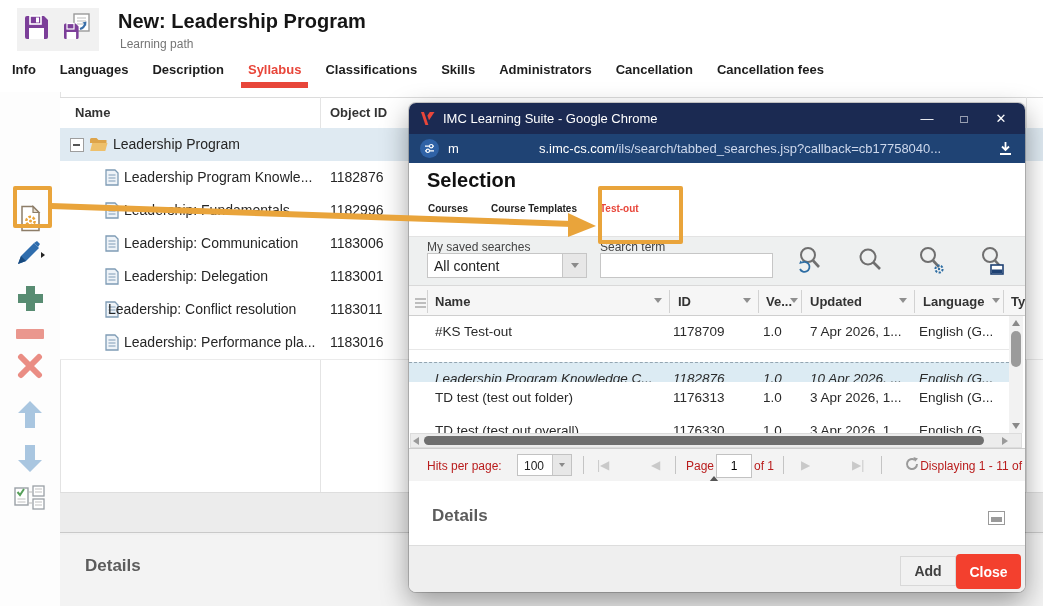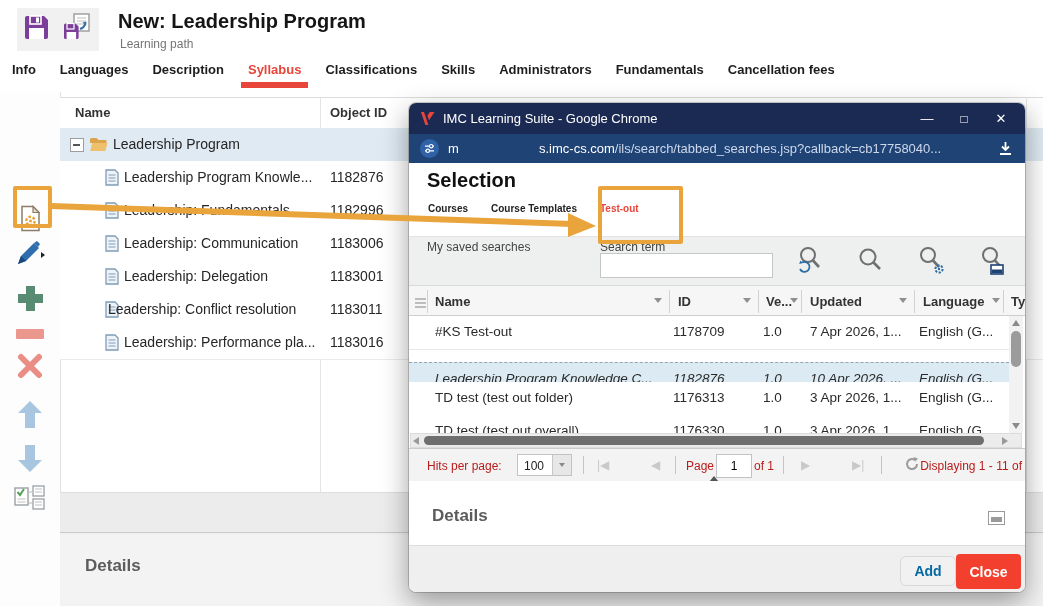--- a/index.html
+++ b/index.html
@@ -75,21 +75,21 @@
   .pgsep{position:absolute;top:7px;width:1px;height:18px;background:#c4c4c4;}
   .pgnav{position:absolute;top:9px;font-size:12px;color:#c9c9c9;cursor:default;}
   .pginput{position:absolute;top:5px;width:30px;height:20px;border:1px solid #c2c2c2;background:#fff;font-size:12px;text-align:center;font-family:"Liberation Sans",sans-serif;}
   .pgselect{position:absolute;top:5px;width:55px;height:22px;background:#fff;border:1px solid #c2c2c2;box-sizing:border-box;}
   .collapse-handle{position:absolute;left:300px;top:27px;width:0;height:0;border-left:5px solid transparent;border-right:5px solid transparent;border-bottom:6px solid #555;cursor:pointer;}
   
   .pdetails{position:absolute;left:0;top:378px;right:0;height:64px;background:#fff;}
   .pdet-icon{position:absolute;right:20px;top:30px;width:15px;height:12px;border:1.5px solid #9a9a9a;cursor:pointer;}
   .pdet-icon::after{content:"";position:absolute;left:2px;right:2px;bottom:2px;height:5px;background:#9a9a9a;}
   .pfooter{position:absolute;left:0;top:442px;right:0;height:47px;background:#efefef;border-top:1px solid #dddddd;}
-  .btn-add{position:absolute;right:69px;top:10px;width:56px;height:30px;background:#f1f1f1;border:1px solid #d8d8d8;border-radius:6px;color:#0369a1;font-weight:bold;font-size:14px;font-family:"Liberation Sans",sans-serif;}
+  .btn-add{position:absolute;right:69px;top:10px;width:56px;height:30px;background:#f1f1f1;border:1px solid #d8d8d8;border-radius:0;color:#404040;font-weight:bold;font-size:14px;font-family:"Liberation Sans",sans-serif;}
   .btn-close{position:absolute;right:4px;top:8px;width:65px;height:35px;background:#f3402e;border:none;border-radius:4px;color:#fff;font-weight:bold;font-size:14px;cursor:pointer;font-family:"Liberation Sans",sans-serif;}
   
   .anno{z-index:30;pointer-events:none;}
   .anno-box{position:absolute;border:4px solid #e9a43b;border-radius:2px;}
 </style>
 </head>
 <body>
 
 <div id="screen">
 
@@ -118,21 +118,21 @@
   <div class="abs page-subtitle">Learning path</div>
 
   <div class="abs main-tabs">
     <span class="mtab">Info</span>
     <span class="mtab">Languages</span>
     <span class="mtab">Description</span>
     <span class="mtab active">Syllabus</span>
     <span class="mtab">Classifications</span>
     <span class="mtab">Skills</span>
     <span class="mtab">Administrators</span>
-    <span class="mtab">Fundamentals</span>
+    <span class="mtab">Cancellation</span>
     <span class="mtab">Cancellation fees</span>
   </div>
 
   <div class="abs sidebar">
     <span class="side-ic" style="top:113px">
       <svg width="23" height="27" viewBox="0 0 23 27">
         <path d="M3 1.5 h11 l6 6 v18 h-17 z" fill="#fff" stroke="#8d7d68" stroke-width="1.5"></path>
         <path d="M14 1.5 l6 6 h-6 z" fill="#e4dccf" stroke="#8d7d68" stroke-width="1.2"></path>
         <circle cx="11.5" cy="16" r="4.2" fill="none" stroke="#e9a43b" stroke-width="2.4" stroke-dasharray="2.6 1.7"></circle>
         <circle cx="11.5" cy="16" r="1.5" fill="#e9a43b"></circle>
@@ -293,20 +293,26 @@
 
     <div class="ptabs">
       <span class="ptab">Courses</span>
       <span class="ptab">Course Templates</span>
       <span class="ptab active">Test-out</span>
     </div>
     <div class="ptabs-line"></div>
 
     <div class="pfilter">
       <span class="flabel" style="left:18px">My saved searches</span>
+      <div class="fselect" style="left:18px;width:160px">
+        <span class="sel-text">All content</span>
+        <span class="sel-btn">
+            <span class="caret"></span>
+          </span>
+      </div>
       <span class="flabel" style="left:191px">Search term</span>
       <input class="ftext" style="left: 191px; width: 173px;" value="">
 
       <span class="searchic" style="left:385px">
         <svg width="30" height="32" viewBox="0 0 30 32">
           <circle cx="14" cy="10" r="7" fill="none" stroke="#6f6f6f" stroke-width="2"></circle>
           <path d="M19 15.5 L25 22" stroke="#6f6f6f" stroke-width="2.6"></path>
           <path d="M6 24 a5 5 0 1 0 2 -6.5" stroke="#2d6da3" stroke-width="1.8" fill="none"></path>
           <path d="M6.5 15.5 l2.2 2.6 -3.6 1 z" fill="#2d6da3"></path>
         </svg>

